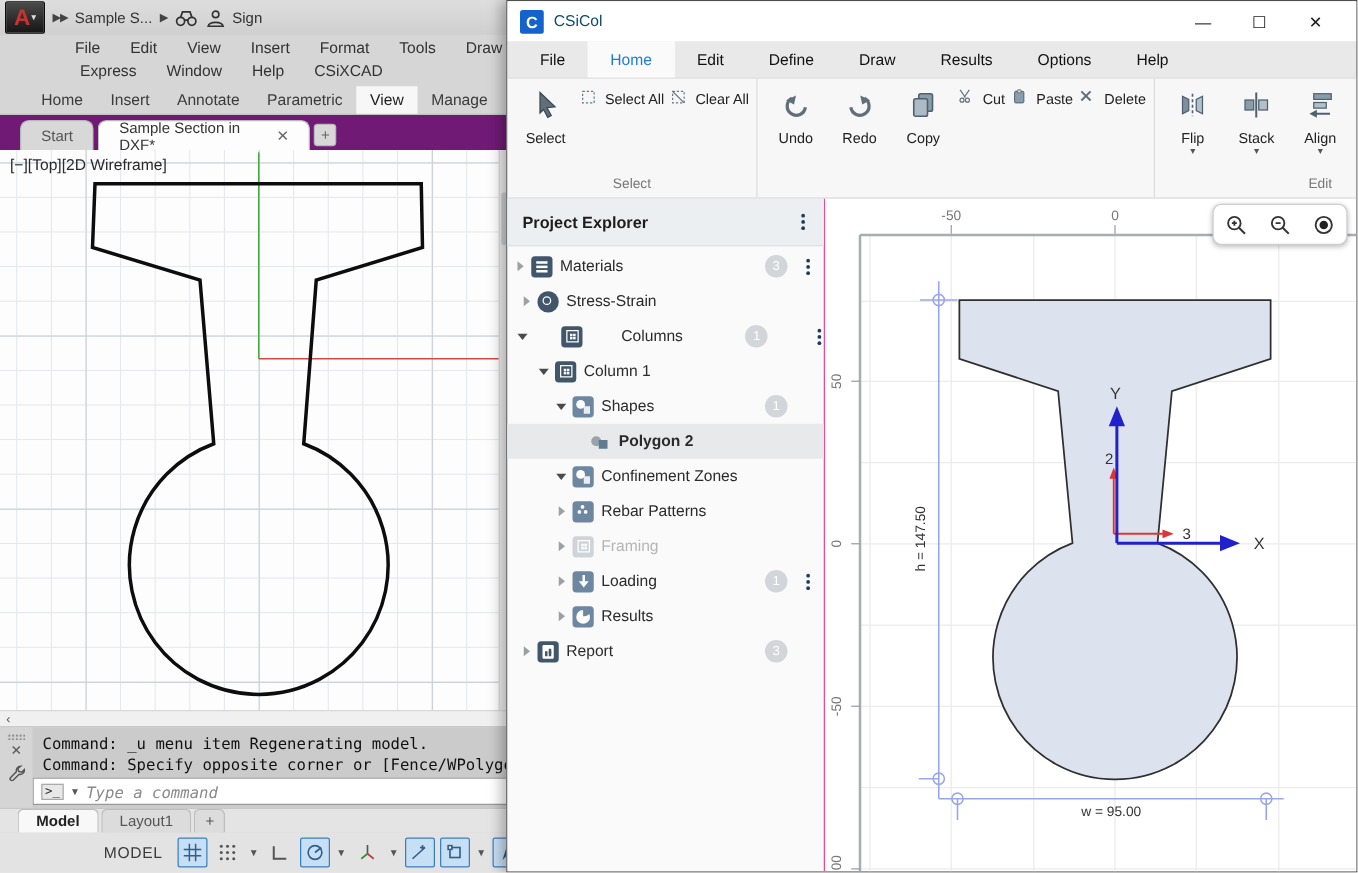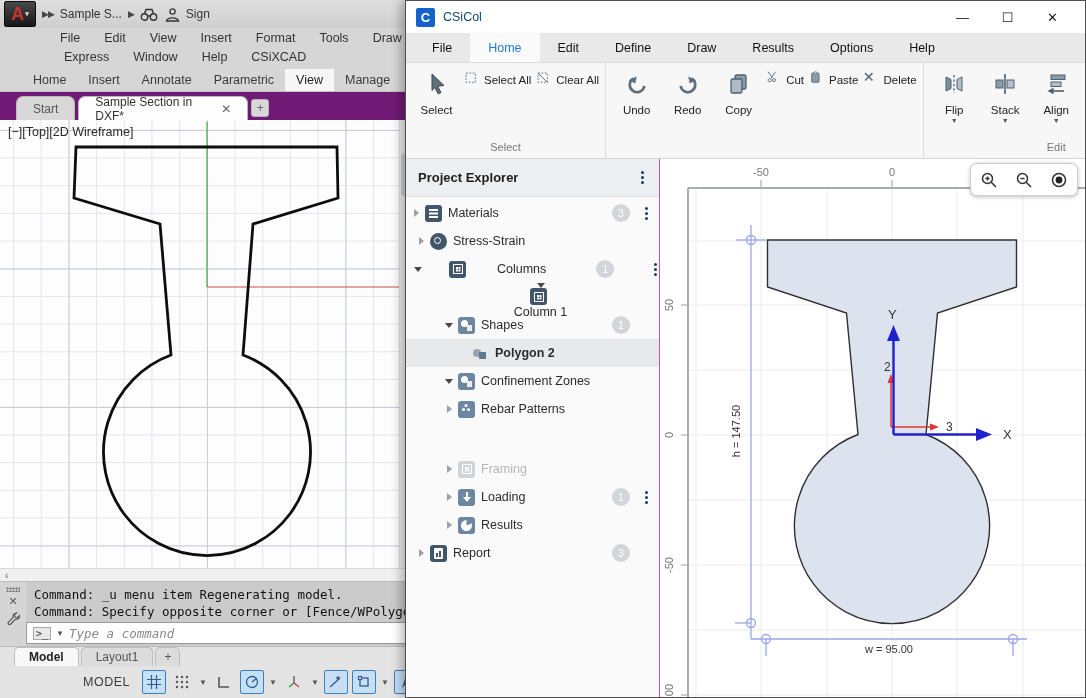--- a/index.html
+++ b/index.html
@@ -549,21 +549,21 @@
             <span class="tspacer"></span>
             <span class="badge">1</span>
             <span class="kslot">
               <span class="kebab">
                 <i></i>
                 <i></i>
                 <i></i>
               </span>
             </span>
           </div>
-          <div class="trow" style="padding-left: 22px; flex-direction: column;">
+          <div class="trow" style="padding-left: 22px;">
             <span class="tw">
               <span class="tw-open"></span>
             </span>
             <span class="tico ti-dark g-sq">
               <i class="o"></i>
               <i class="d"></i>
             </span>
             <span class="tlabel">Column 1</span>
             <span class="tspacer"></span>
             <span class="badge empty"></span>
@@ -611,21 +611,21 @@
               <span class="tw-closed"></span>
             </span>
             <span class="tico ti-steel g-dots">
               <i></i>
             </span>
             <span class="tlabel">Rebar Patterns</span>
             <span class="tspacer"></span>
             <span class="badge empty"></span>
             <span class="kslot"></span>
           </div>
-          <div class="trow disabled" style="padding-left: 36px; margin-top: 32px;">
+          <div class="trow disabled" style="padding-left: 36px;">
             <span class="tw">
               <span class="tw-closed"></span>
             </span>
             <span class="tico ti-gray g-sq">
               <i class="o"></i>
               <i class="d"></i>
             </span>
             <span class="tlabel">Framing</span>
             <span class="tspacer"></span>
             <span class="badge empty"></span>

